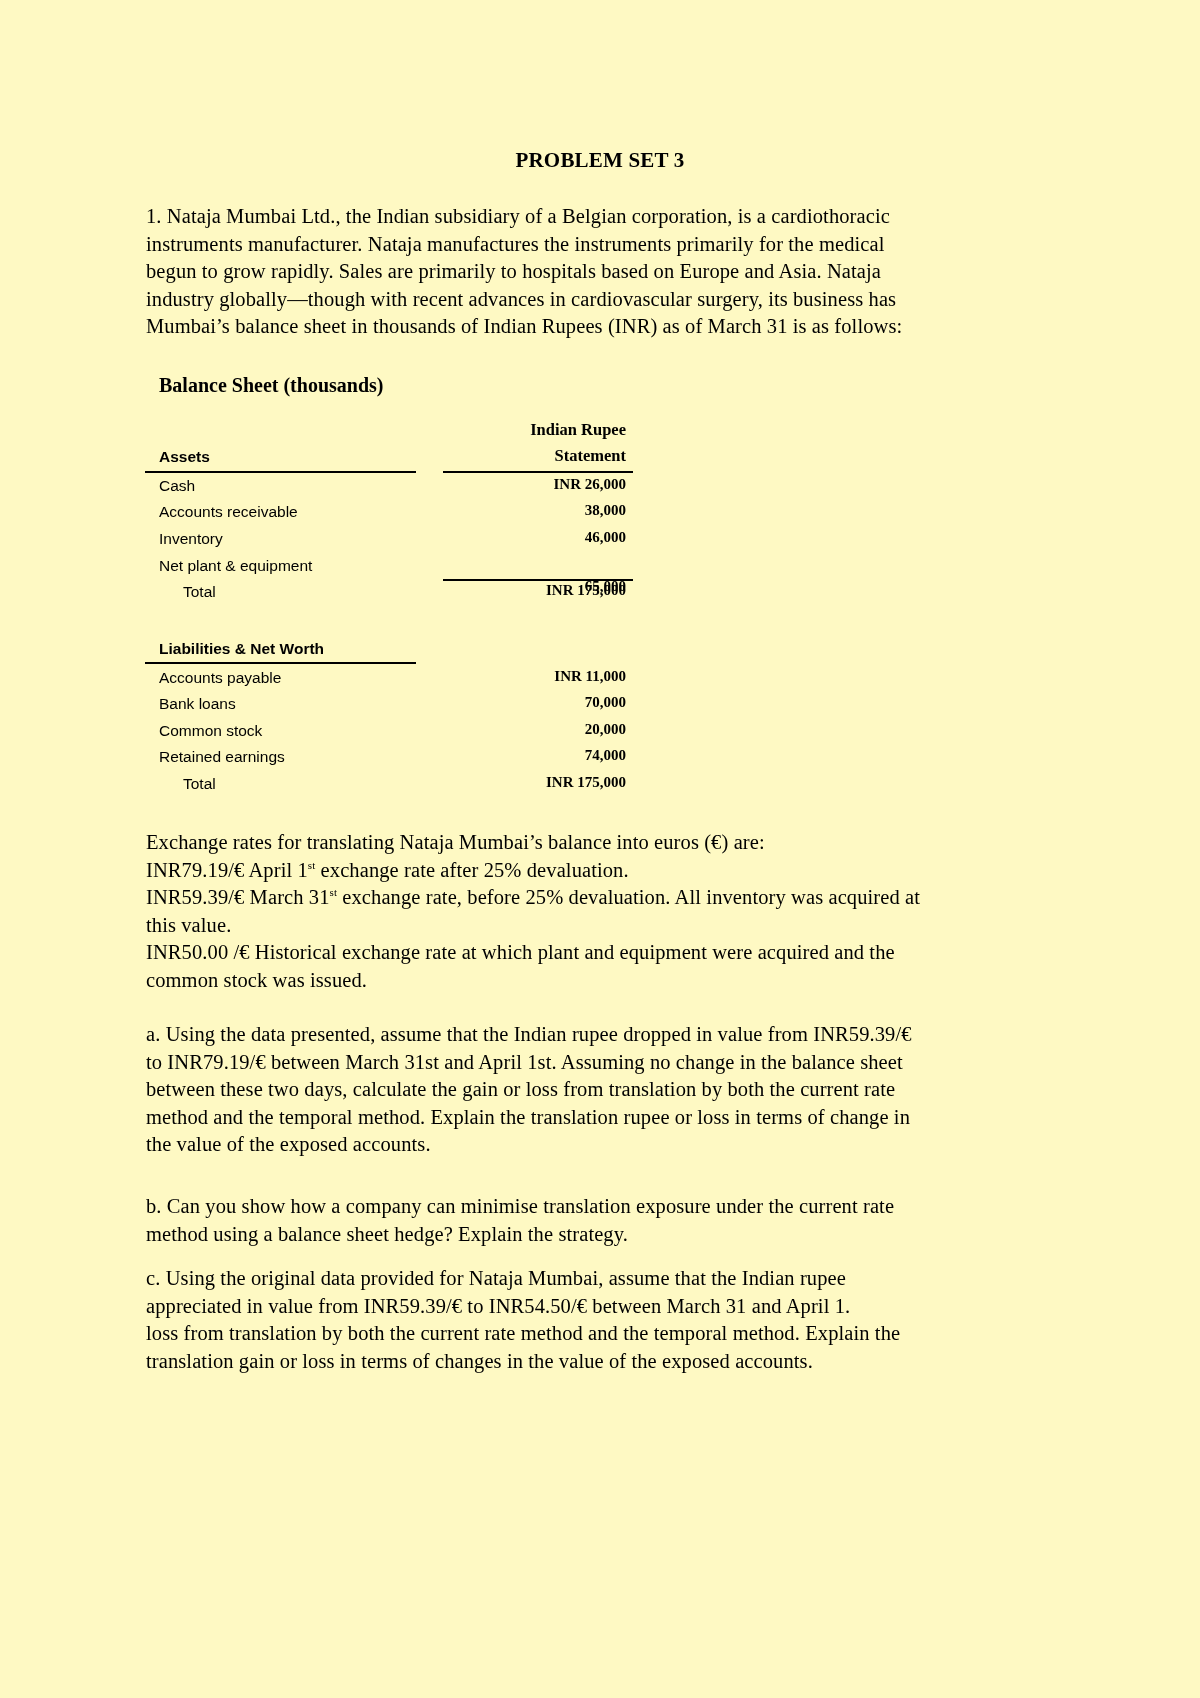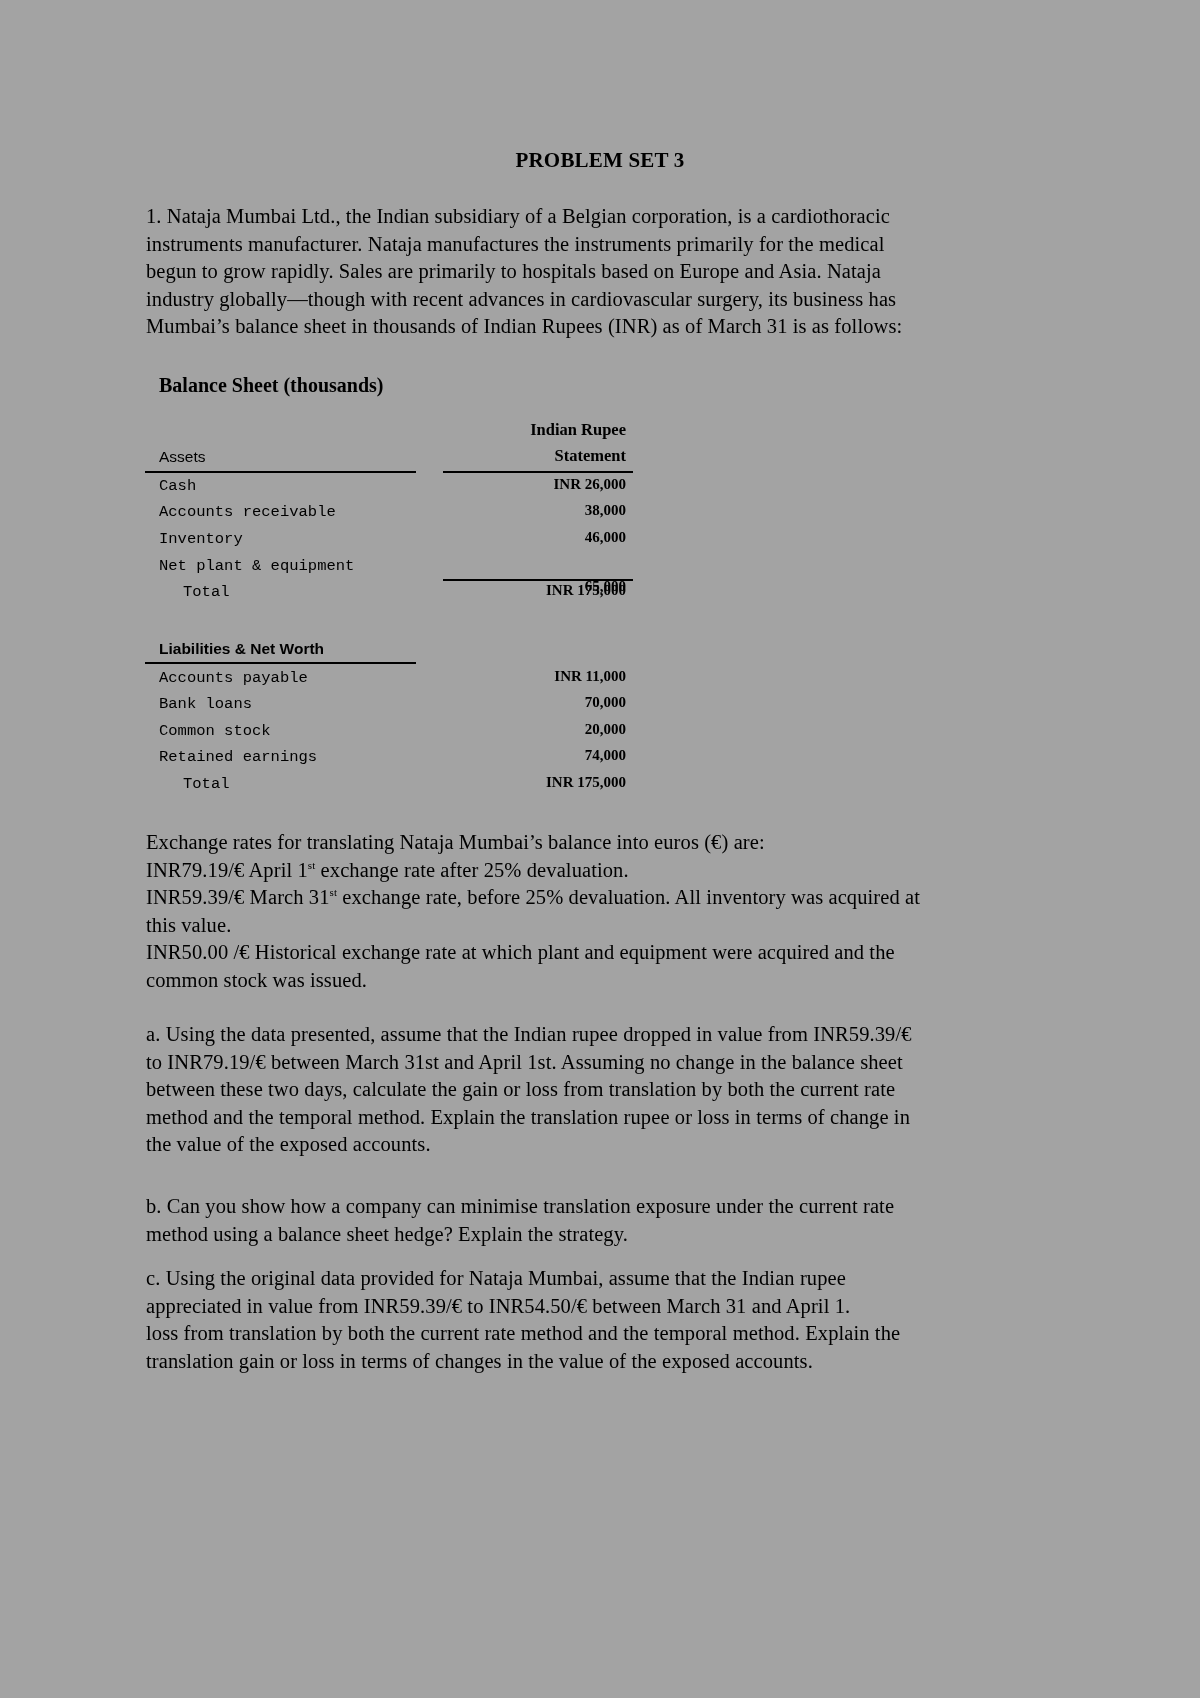--- a/index.html
+++ b/index.html
@@ -13,21 +13,21 @@
       position: relative;
       overflow: hidden;
       color: #000000;
       font-family: "Liberation Serif", "DejaVu Serif", serif;
     }
     .page {
       position: absolute;
       left: 0; top: 0;
       width: 1200px;
       height: 1698px;
-      background: #a3a3a3;
+      background: #fef9c3;
     }
     .title {
       position: absolute;
       top: 148px;
       left: 0;
       width: 1200px;
       text-align: center;
       font-weight: bold;
       font-size: 21px;
       letter-spacing: 0.2px;
@@ -66,21 +66,21 @@
       font-size: 15.5px;
     }
     .rule {
       position: absolute;
       height: 2px;
       background: #000000;
     }
     .row-label {
       position: absolute;
       left: 159px;
-      font-family: Liberation Mono, monospace;
+      font-family: Liberation Sans, sans-serif;
       font-size: 15.5px;
     }
     .row-label.indent { left: 183px; }
     .row-value {
       position: absolute;
       left: 430px;
       width: 196px;
       text-align: right;
       font-family: "Liberation Serif", "DejaVu Serif", serif;
       font-weight: bold;
@@ -106,21 +106,21 @@
     <span class="line">industry globally—though with recent advances in cardiovascular surgery, its business has</span>
     <span class="line">Mumbai’s balance sheet in thousands of Indian Rupees (INR) as of March 31 is as follows:</span>
   </div>
 
   <div>
     <div class="bs-caption">Balance Sheet (thousands)</div>
 
     <div class="col-head" style="left:426px; top:420px;">Indian Rupee</div>
     <div class="col-head" style="left:426px; top:446px;">Statement</div>
 
-    <div class="sec-head" style="top:448px; font-weight:normal;"><span style="font-weight:normal;">Assets</span></div>
+    <div class="sec-head" style="top:448px; font-weight:normal;"><span style="font-weight:bold;">Assets</span></div>
     <div class="rule" style="left:145px; width:271px; top:471px;"></div>
     <div class="rule" style="left:443px; width:190px; top:471px;"></div>
 
     <div class="row-label" style="top:477px;">Cash</div>
     <div class="row-value" style="top:476px;">INR 26,000</div>
 
     <div class="row-label" style="top:503px;">Accounts receivable</div>
     <div class="row-value" style="top:502px;">38,000</div>
 
     <div class="row-label" style="top:530px;">Inventory</div>

